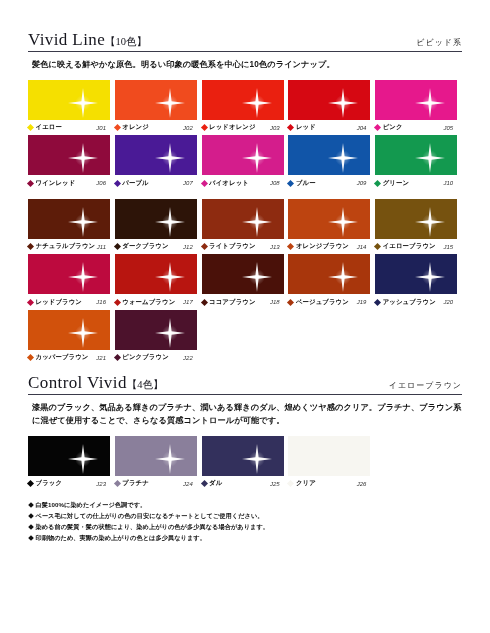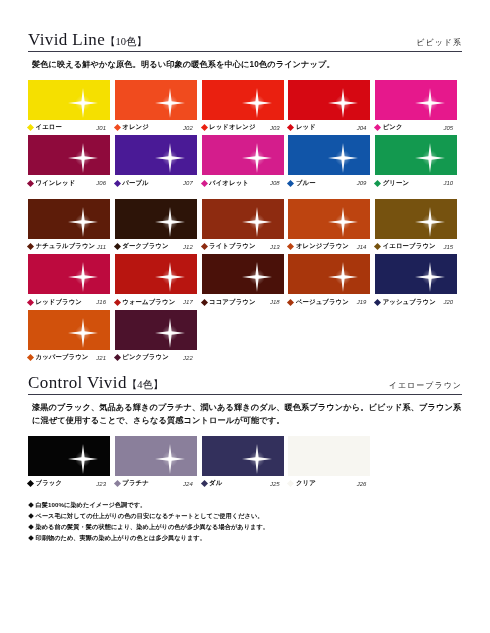--- a/index.html
+++ b/index.html
@@ -608,21 +608,21 @@
             </div>
           </div>
         </div>
       </div>
       <div class="spacer-sm"></div>
       <div class="section">
         <div class="sec-head">
           <div class="sec-title"><span>Control Vivid</span><span class="count">【4色】</span></div>
           <div class="sec-tag">イエローブラウン</div>
         </div>
-        <div class="sec-desc">漆黒のブラック、気品ある輝きのプラチナ、潤いある輝きのダル、暖色系ブラウンから。ビビッド系、ブラウン系に混ぜて使用することで、さらなる質感コントロールが可能です。</div>
+        <div class="sec-desc">漆黒のブラック、気品ある輝きのプラチナ、潤いある輝きのダル、煌めくツヤ感のクリア。プラチナ、ブラウン系に混ぜて使用することで、さらなる質感コントロールが可能です。</div>
         <div class="grid">
           <div class="cell">
             <div class="chip" style="background: rgb(5, 5, 5);">
 <svg class="sparkle" viewBox="0 0 60 60">
   <defs>
     <radialGradient id="g23" cx="50%" cy="50%" r="50%">
       <stop offset="0%" stop-color="#ffffff" stop-opacity="0.95"></stop>
       <stop offset="35%" stop-color="#ffffff" stop-opacity="0.28"></stop>
       <stop offset="100%" stop-color="#ffffff" stop-opacity="0"></stop>
     </radialGradient>

